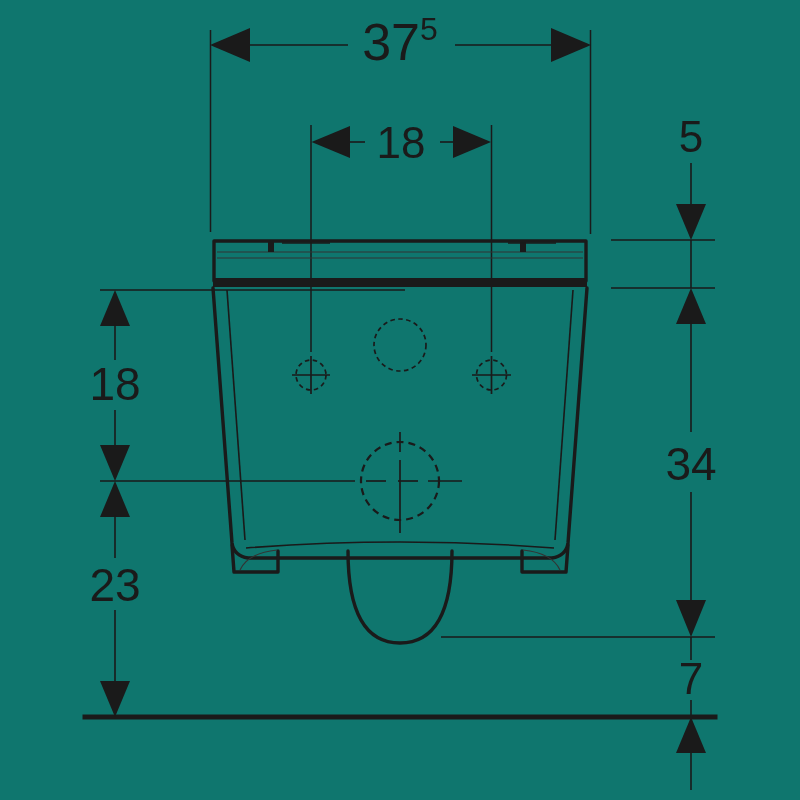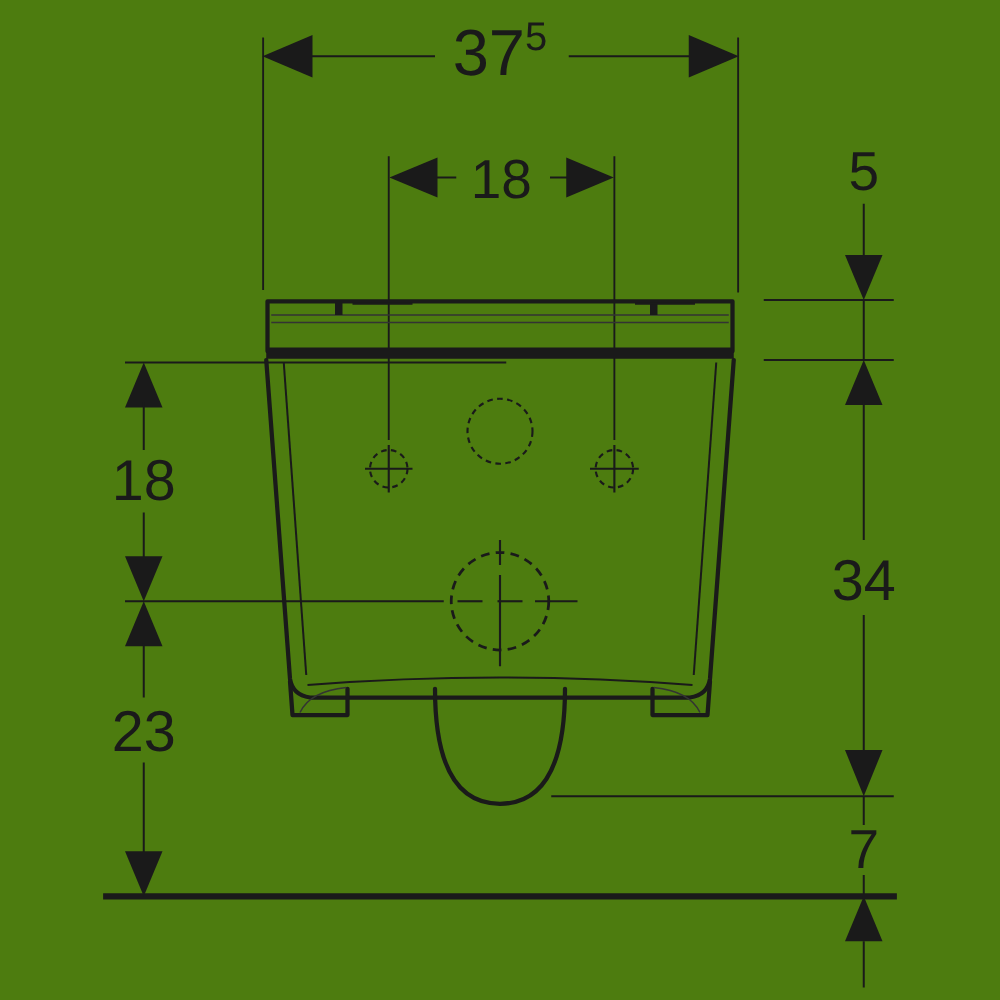--- a/index.html
+++ b/index.html
@@ -1,17 +1,17 @@
 <!DOCTYPE html>
 <html><head>
 <meta charset="utf-8">
 <style>
   html,body{margin:0;padding:0;background:#ffffff;}
   body{width:800px;height:800px;overflow:hidden;font-family:"Liberation Sans",sans-serif;}
-  #stage{position:relative;width:800px;height:800px;background:#4d7c0f;}
+  #stage{position:relative;width:800px;height:800px;background:#0f766e;}
   svg#drawing{position:absolute;left:0;top:0;width:800px;height:800px;display:block;}
   .dimtext{font-family:"Liberation Sans",sans-serif;font-weight:400;fill:#1a1a1a;}
 </style>
 </head>
 <body>
 
 <div id="stage">
   <svg id="drawing" viewBox="0 0 800 800">
     <defs>
       <style>

